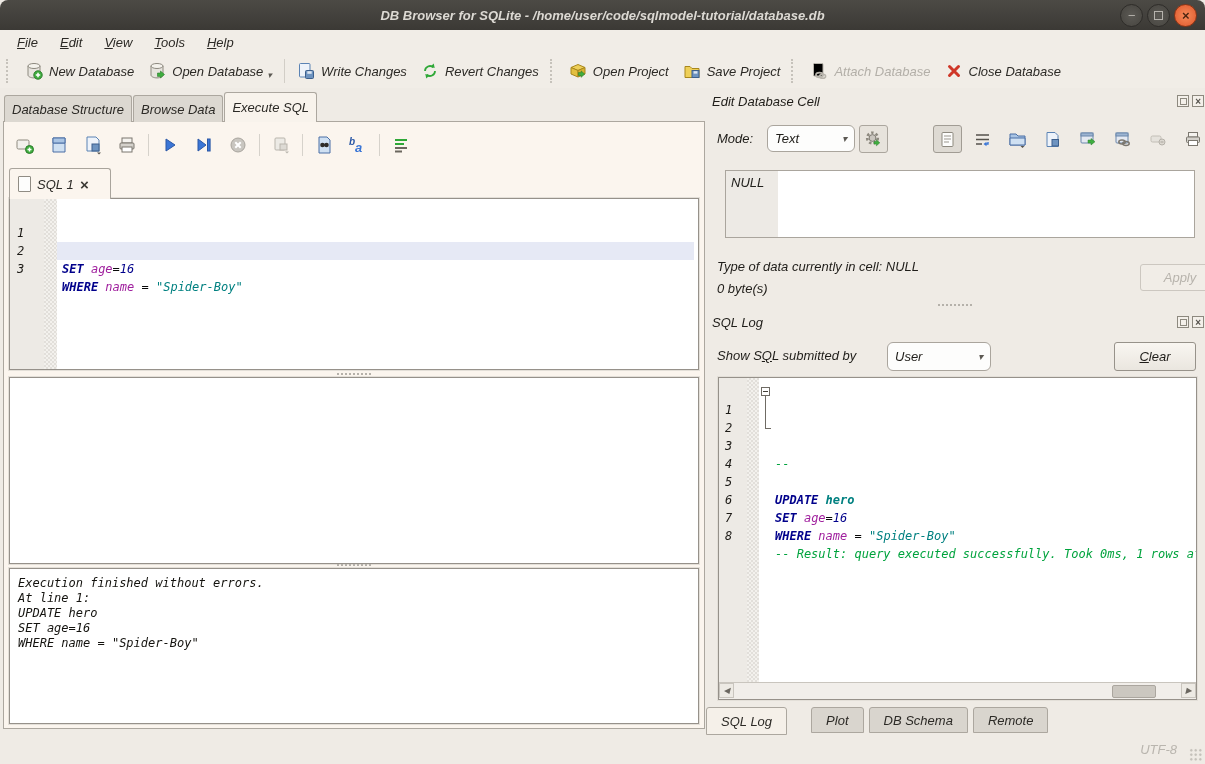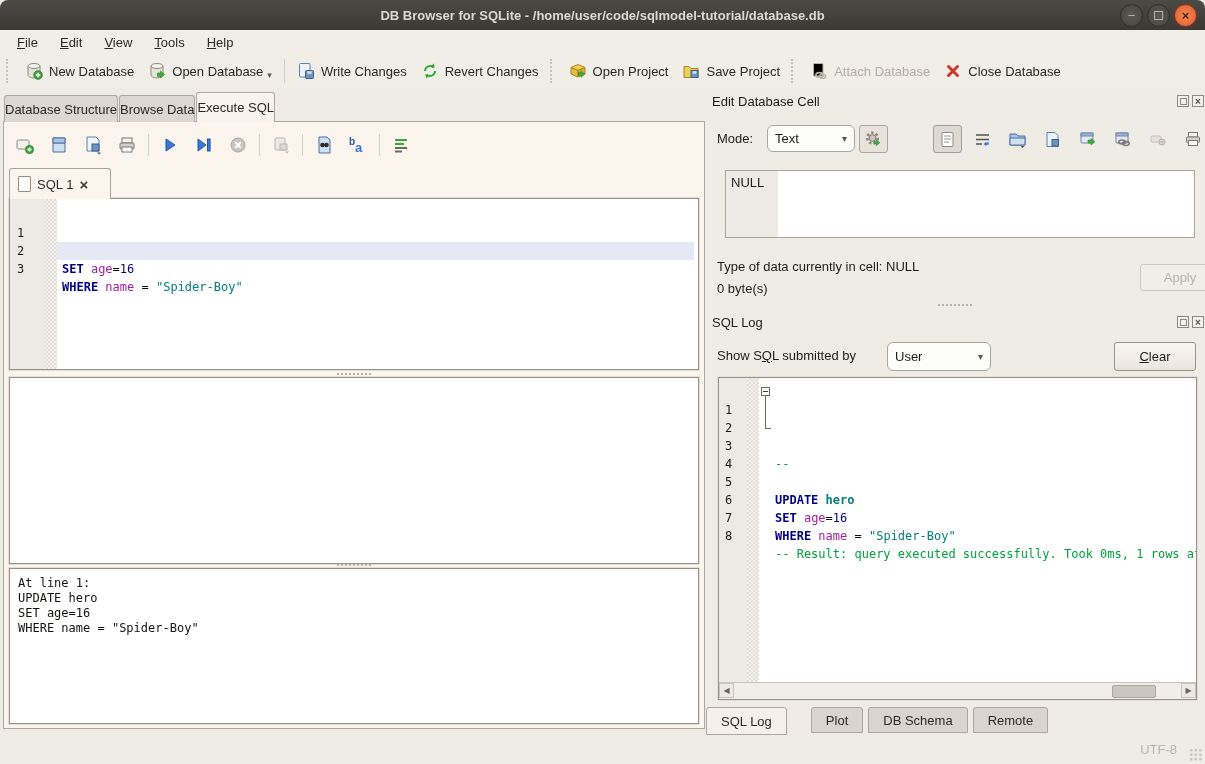--- a/index.html
+++ b/index.html
@@ -1,16 +1,16 @@
 <!DOCTYPE html>
 <html><head>
 <meta charset="utf-8">
 <style>
   html,body{margin:0;padding:0;background:#ffffff;}
-  .win{position:relative;width:1205px;height:764px;background:#efebe5;font-family:"Liberation Sans",sans-serif;overflow:hidden;}
+  .win{position:relative;width:1205px;height:764px;background:#efebe5;font-family:"Liberation Sans",sans-serif;overflow:hidden;font-style:italic;}
   
   .titlebar{position:absolute;left:0;top:0;width:1205px;height:30px;
     background:linear-gradient(#4c4a45,#3b3935);border-radius:8px 8px 0 0;
     display:flex;align-items:center;justify-content:center;}
   .titlebar .title{color:#dcd9d3;font-weight:bold;font-size:13px;}
   .winbtns{position:absolute;right:8px;top:4px;display:flex;gap:4px;}
   .wbtn{width:21px;height:21px;border-radius:50%;background:radial-gradient(#5b5954,#46443f);
     border:1px solid #2e2c29;color:#b6b3ad;display:flex;align-items:center;justify-content:center;
     font-size:13px;line-height:1;}
   .wbtn.max::before{content:"";width:7px;height:7px;border:1.5px solid #b6b3ad;display:block;}
@@ -23,21 +23,21 @@
   .toolbar{position:absolute;left:0;top:54px;width:1205px;height:34px;background:#f1ede7;
     display:flex;align-items:center;padding-left:2px;box-sizing:border-box;}
   .tbtn{display:flex;align-items:center;gap:6px;padding:4px 7px;font-size:13px;color:#2c2a26;border-radius:3px;}
   .tbtn.disabled{color:#b3afa8;}
   .tsep{width:1px;height:24px;background:#d2cec7;margin:0 5px;}
   .thandle{width:4px;height:24px;border-left:2px dotted #c6c2bb;margin:0 6px 0 4px;}
   .mini-drop{font-size:9px;color:#5c5953;align-self:flex-end;margin-left:-2px;}
   .icon18{width:18px;height:18px;flex:none;}
   
   .main-tabs{position:absolute;left:4px;top:92px;height:30px;display:flex;align-items:flex-end;z-index:3;}
-  .mtab{height:26px;padding:0 0;display:flex;align-items:center;font-size:13px;color:#2c2a26;
+  .mtab{height:26px;padding:0 7px;display:flex;align-items:center;font-size:13px;color:#2c2a26;
     background:#dcd8d1;border:1px solid #aca79f;border-bottom:none;border-radius:3px 3px 0 0;margin-right:1px;}
   .mtab.active{height:29px;background:#f8f3ec;position:relative;z-index:4;}
   
   .left-panel{position:absolute;left:3px;top:121px;width:702px;height:608px;background:#fbf5ee;
     border:1px solid #aca79f;box-sizing:border-box;z-index:2;}
   .sql-toolbar{position:absolute;left:10px;top:9px;height:28px;display:flex;align-items:center;gap:12px;}
   .sbtn{width:22px;height:22px;display:flex;align-items:center;justify-content:center;}
   .ssep{width:1px;height:22px;background:#d6d2cb;margin:0 -2px;}
   .subtab-row{position:absolute;left:0px;top:45px;height:32px;width:100%;}
   .subtab{position:absolute;left:5px;top:1px;height:31px;width:102px;background:#fbf5ee;
@@ -344,20 +344,21 @@
         <span class="dots"></span>
       </div>
 
     <div class="ebox results"></div>
 
     <div class="vsplit" style="top:439px">
         <span class="dots"></span>
       </div>
 
     <div class="ebox msglog">
+      <div>Execution finished without errors.</div>
       <div>At line 1:</div>
       <div>UPDATE hero</div>
       <div>SET age=16</div>
       <div>WHERE name = "Spider-Boy"</div>
     </div>
   </div>
 
   <span class="sec-title" style="left:712px;top:94px">Edit Database Cell</span>
   <span class="docks" style="left:1177px;top:95px">
     <span class="dock float"></span>

